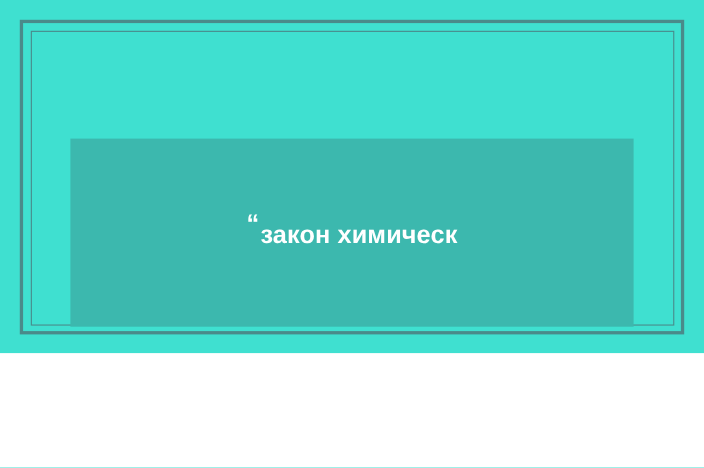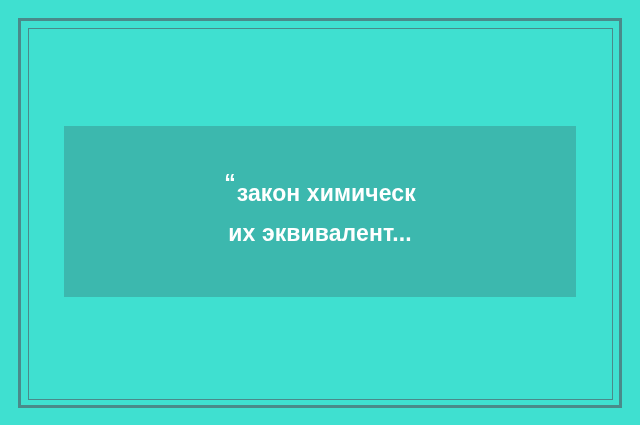--- a/index.html
+++ b/index.html
@@ -10,21 +10,21 @@
   body {
     width: 640px;
     height: 425px;
     overflow: hidden;
     font-family: "Liberation Sans", "DejaVu Sans", sans-serif;
   }
 
   #card {
     position: relative;
     width: 640px;
-    height: 425px;
+    height: 321px;
     background: #3fe0d0;
     box-sizing: border-box;
   }
 
   
   #frame-outer {
     position: absolute;
     left: 18px;
     top: 18px;
     right: 18px;
@@ -87,17 +87,16 @@
 <body>
 
 <div id="card">
 
   <div id="frame-outer"></div>
   <div id="frame-inner"></div>
 
   <div id="quote-panel">
     <div id="quote-text">
       <span class="quote-line"><span class="quote-mark">“</span><span>закон химическ</span></span>
-      <span class="quote-line">их эквивалент...</span>
     </div>
   </div>
 
 </div>
 
 </body></html>

